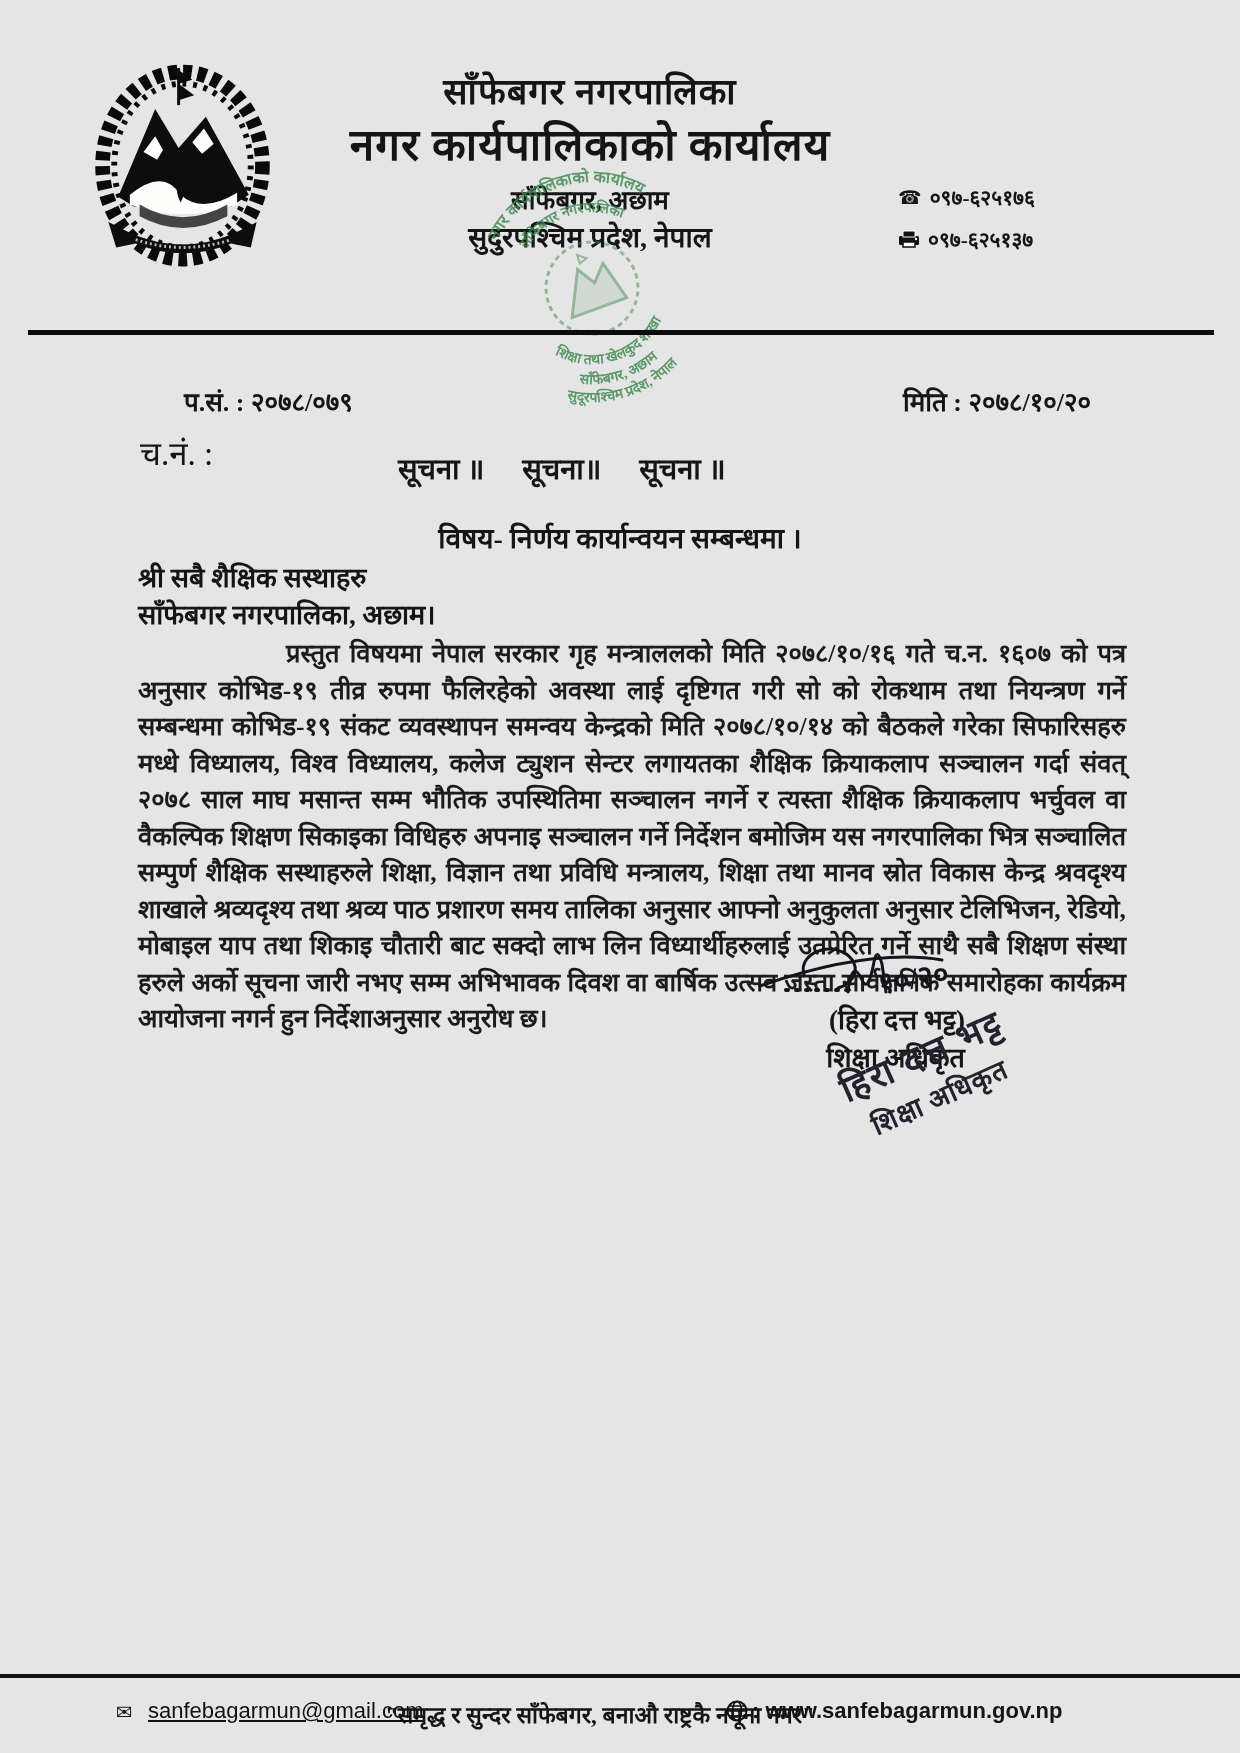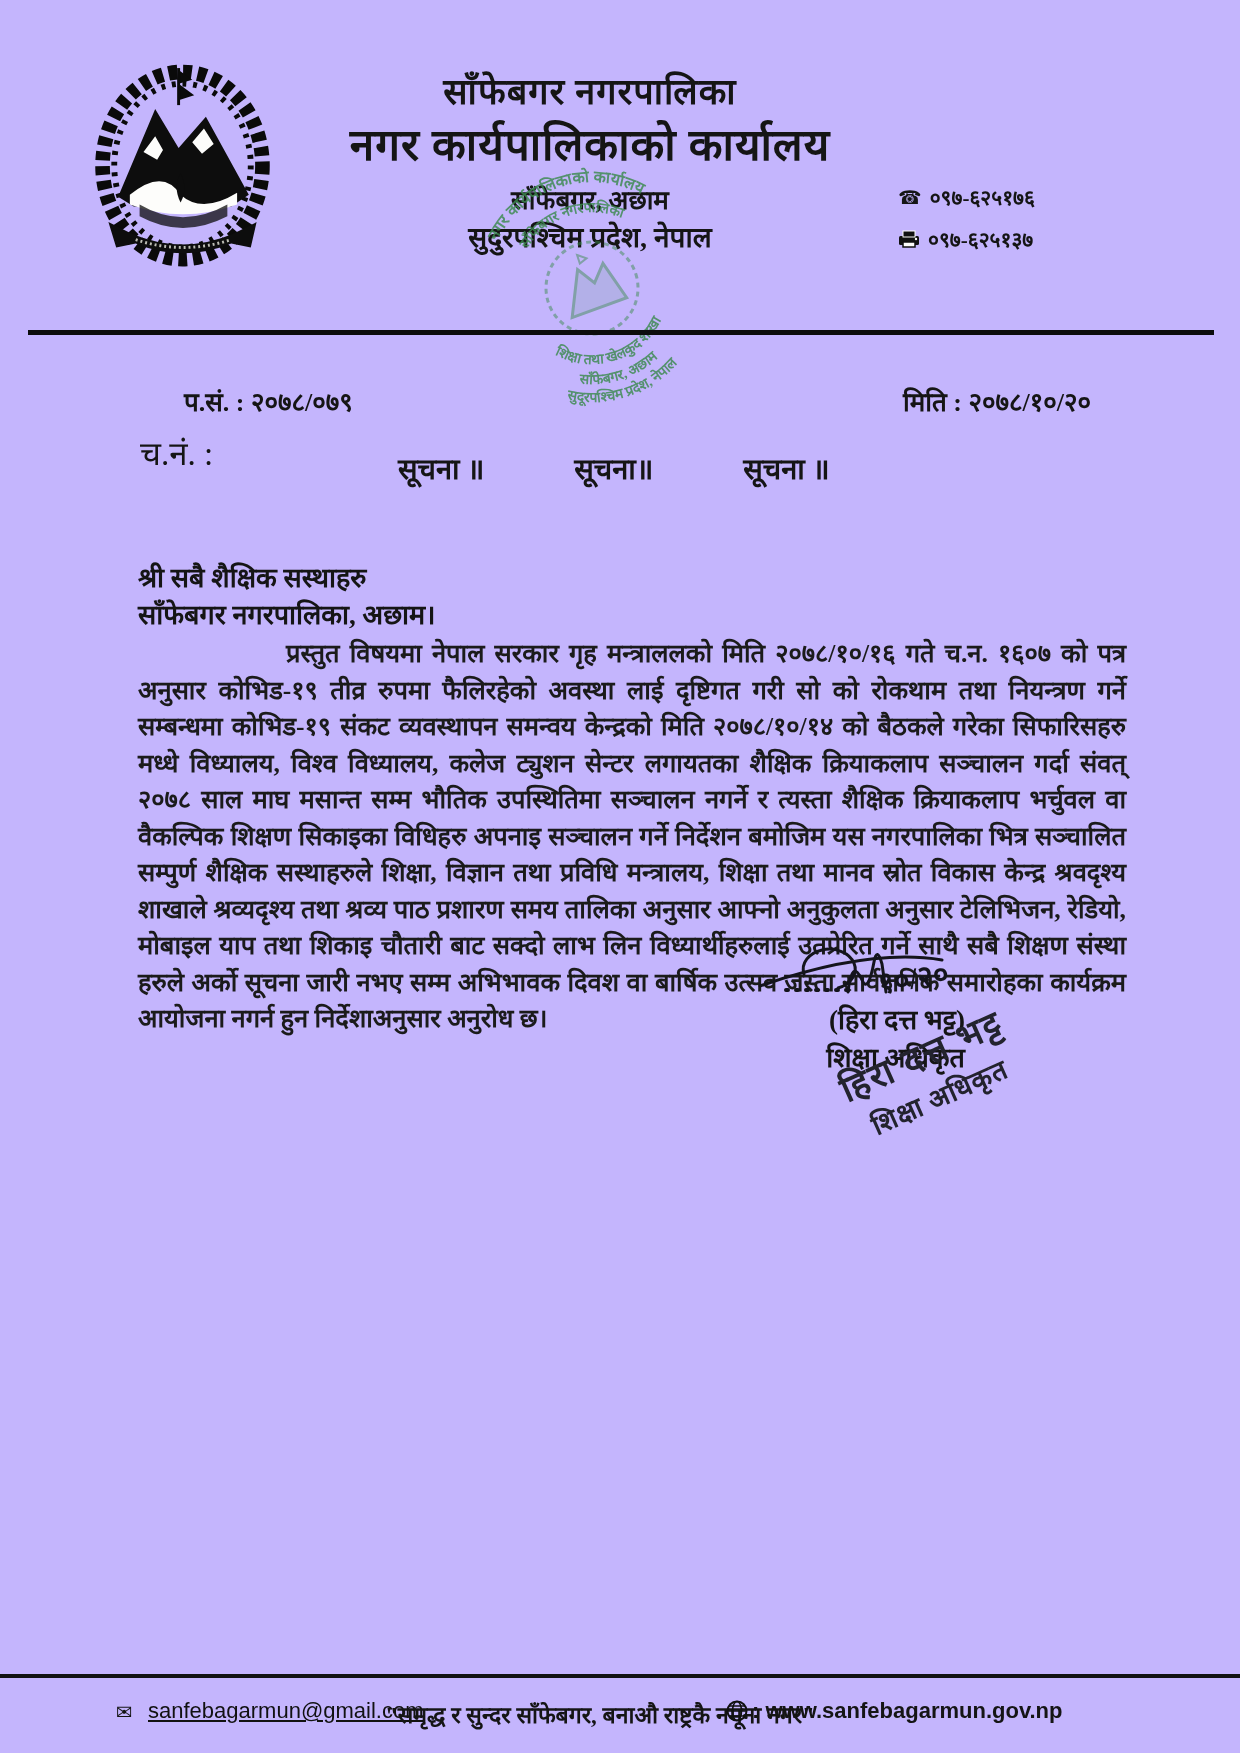--- a/index.html
+++ b/index.html
@@ -1,20 +1,20 @@
 <!DOCTYPE html>
 <html><head>
 <meta charset="utf-8">
 <style>
   * { margin:0; padding:0; box-sizing:border-box; }
   html,body { background:#ffffff; }
   .page {
     position:relative;
     width:1240px; height:1753px;
-    background:#c4b5fd;
+    background:#e5e5e5;
     font-family:"Liberation Serif","DejaVu Serif",serif;
     color:#151515;
     overflow:hidden;
   }
   
   .logo { position:absolute; left:85px; top:58px; width:195px; height:220px; }
   .head-center {
     position:absolute; left:250px; top:72px; width:680px;
     text-align:center; line-height:1.15;
   }
@@ -31,21 +31,21 @@
           transform:rotate(-18deg); opacity:.82; }
   .seal text { font-family:"Liberation Serif","DejaVu Serif",serif; font-weight:bold; }
   
   .rule-main { position:absolute; left:28px; top:330px; width:1186px; height:5px; background:#0c0c0c; }
   .rule-footer { position:absolute; left:0; top:1674px; width:1240px; height:4px; background:#121212; }
   
   .ref   { position:absolute; left:140px; top:383px; font-size:26px; font-weight:bold;margin-left:44px; }
   .serial{ position:absolute; left:140px; top:430px; font-size:33px; font-weight:normal; }
   .date  { position:absolute; left:903px; top:383px; font-size:26px; font-weight:bold; }
   
-  .notice-row { position:absolute; left:398px; top:448px; display:flex; gap:90px;
+  .notice-row { position:absolute; left:398px; top:448px; display:flex; gap:38px;
                 font-size:29px; font-weight:bold; }
   .subject { position:absolute; left:0; top:518px; width:1240px; text-align:center;
              font-size:28px; font-weight:bold; }
   
   .recipient { position:absolute; left:138px; top:560px; font-size:27px; font-weight:bold; line-height:1.38; }
   .body-par {
     position:absolute; left:138px; top:636px; width:988px;
     font-size:25.5px; line-height:36.5px; text-align:justify;
     text-indent:148px; font-weight:bold; color:#1b1b1b;
   }
@@ -155,20 +155,21 @@
     <span>मिति :</span>
     <span>२०७८/१०/२०</span>
   </div>
 
   <div class="notice-row">
     <span>सूचना ॥</span>
     <span>सूचना॥</span>
     <span>सूचना ॥</span>
   </div>
 
+  <div class="subject">विषय- निर्णय कार्यान्वयन सम्बन्धमा ।</div>
 
   <div class="recipient">
     <div>श्री सबै शैक्षिक सस्थाहरु</div>
     <div>साँफेबगर नगरपालिका, अछाम।</div>
   </div>
 
   <div class="body-par">प्रस्तुत विषयमा नेपाल सरकार गृह मन्त्राललको मिति २०७८/१०/१६ गते च.न. १६०७ को पत्र अनुसार कोभिड-१९ तीव्र रुपमा फैलिरहेको अवस्था लाई दृष्टिगत गरी सो को रोकथाम तथा नियन्त्रण गर्ने सम्बन्धमा कोभिड-१९ संकट व्यवस्थापन समन्वय केन्द्रको मिति २०७८/१०/१४ को बैठकले गरेका सिफारिसहरु मध्धे विध्यालय, विश्व विध्यालय, कलेज ट्युशन सेन्टर लगायतका शैक्षिक क्रियाकलाप सञ्चालन गर्दा संवत् २०७८ साल माघ मसान्त सम्म भौतिक उपस्थितिमा सञ्चालन नगर्ने र त्यस्ता शैक्षिक क्रियाकलाप भर्चुवल वा वैकल्पिक शिक्षण सिकाइका विधिहरु अपनाइ सञ्चालन गर्ने निर्देशन बमोजिम यस नगरपालिका भित्र सञ्चालित सम्पुर्ण शैक्षिक सस्थाहरुले शिक्षा, विज्ञान तथा प्रविधि मन्त्रालय, शिक्षा तथा मानव स्रोत विकास केन्द्र श्रवदृश्य शाखाले श्रव्यदृश्य तथा श्रव्य पाठ प्रशारण समय तालिका अनुसार आफ्नो अनुकुलता अनुसार टेलिभिजन, रेडियो, मोबाइल याप तथा शिकाइ चौतारी बाट सक्दो लाभ लिन विध्यार्थीहरुलाई उतप्रेरित गर्ने साथै सबै शिक्षण संस्था हरुले अर्को सूचना जारी नभए सम्म अभिभावक दिवश वा बार्षिक उत्सव जस्ता सार्वजनिक समारोहका कार्यक्रम आयोजना नगर्न हुन निर्देशाअनुसार अनुरोध छ।</div>
 
   <svg class="sig-svg" viewBox="0 0 230 92">
     <g stroke="#14141c" fill="none" stroke-width="3" stroke-linecap="round">

